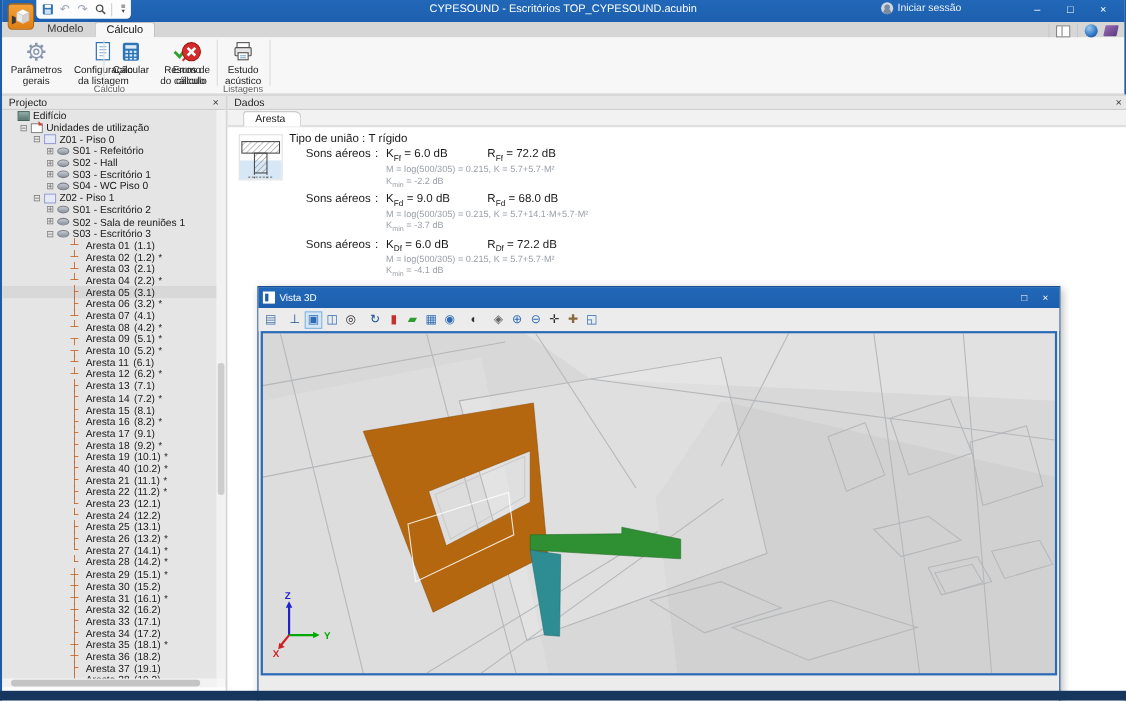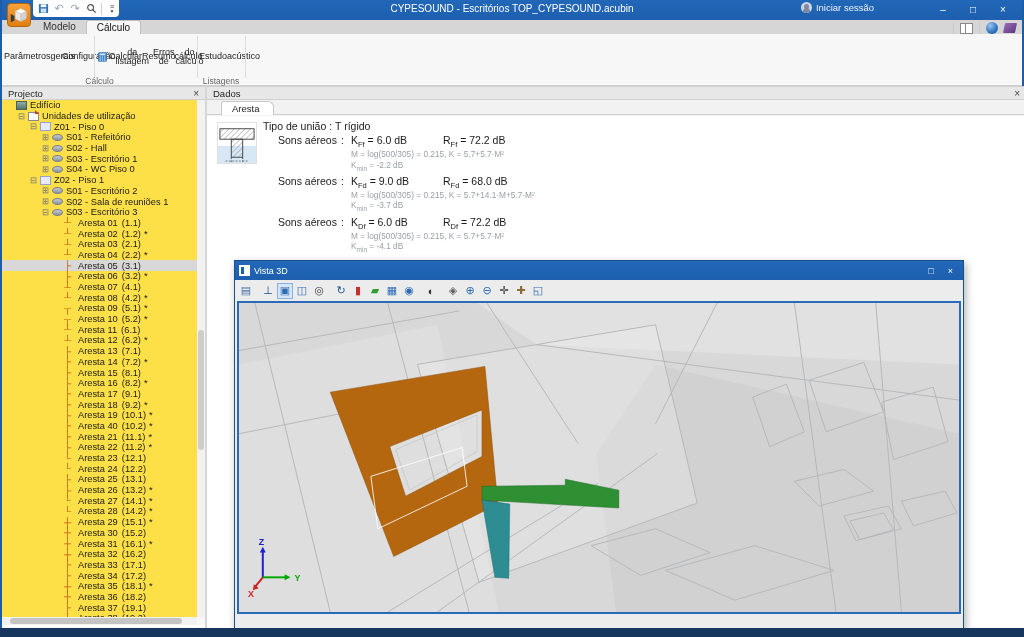--- a/index.html
+++ b/index.html
@@ -44,39 +44,39 @@
   .rr-window { width:13px; height:11px; border:1px solid #888; background:#fff; position:relative; }
   .rr-window:after { content:""; position:absolute; left:4px; top:0; bottom:0; width:1px; background:#888; }
   .rr-globe { width:12px; height:12px; border-radius:50%;
     background:radial-gradient(circle at 35% 30%, #9cc6ef, #2d74c2 60%, #174f8e); }
   .rr-book { width:12px; height:10px; background:linear-gradient(135deg,#9a6ab8,#5d3a7e);
     transform:skewX(-12deg); border-radius:1px; }
 
   
   .ribbon { position:absolute; left:0; top:34px; width:100%; height:52px; background:#f7f7f7;
     border-bottom:1px solid #cfcfcf; }
-  .rbtn { position:absolute; top:2px; height:42px; display:flex; flex-direction:row;
+  .rbtn { position:absolute; top:2px; height:42px; display:flex; flex-direction:column;
     align-items:center; font-size:9px; color:#222; text-align:center; line-height:9.5px; }
   .rbtn svg { width:22px; height:22px; margin-bottom:1px; }
   .rsep { position:absolute; top:2px; height:42px; width:1px; background:#dcdcdc; }
   .rgrouplabels { position:absolute; left:0; top:44px; width:100%; height:8px; }
   .rgl { position:absolute; font-size:8.5px; color:#666; text-align:center; top:-2px;}
 
   
   .phead { position:absolute; top:86px; height:14px; background:#e7e7e7;
     border-top:1px solid #d0d0d0; border-bottom:1px solid #cfcfcf;
     font-size:9.5px; color:#222; display:flex; align-items:center; padding:0 6px; }
   .phead .px { margin-left:auto; color:#444; font-size:10px; cursor:default; }
   .phead-left { left:0; width:203px; }
   .phead-right { left:205px; width:819px; }
   .panel-gap { position:absolute; left:203px; top:86px; width:2px; height:542px; background:#d6d6d6; }
 
   
   .tree-panel { position:absolute; left:0; top:100px; width:195px; height:517px;
-    background:#fde047; overflow:hidden; }
+    background:#e5e5e5; overflow:hidden; }
   .tree-row { height:10.7px; display:flex; align-items:center; font-size:9.3px; color:#1a1a1a;
     white-space:nowrap; }
   .tree-row.sel { background:#d8d8d8; }
   .exp { width:9px; font-size:8.5px; color:#777; line-height:9px; margin-right:2px; flex:0 0 9px; text-align:center;}
   .tico { flex:0 0 11px; margin-right:3px; display:inline-block; }
   .ic-building { width:9px; height:9px; background:linear-gradient(#8fb0a8,#54746d); border:1px solid #46605a; }
   .ic-units { width:9px; height:9px; background:#fdfdfd; border:1px solid #8a8a8a; position:relative; }
   .ic-units:after { content:""; position:absolute; right:-1px; top:-3px; width:0; height:0;
     border-left:4px solid transparent; border-bottom:4px solid #d03a2a; transform:rotate(90deg); }
   .ic-zone { width:9px; height:9px; background:#e6e9f8; border:1px solid #9aa1d2; }

